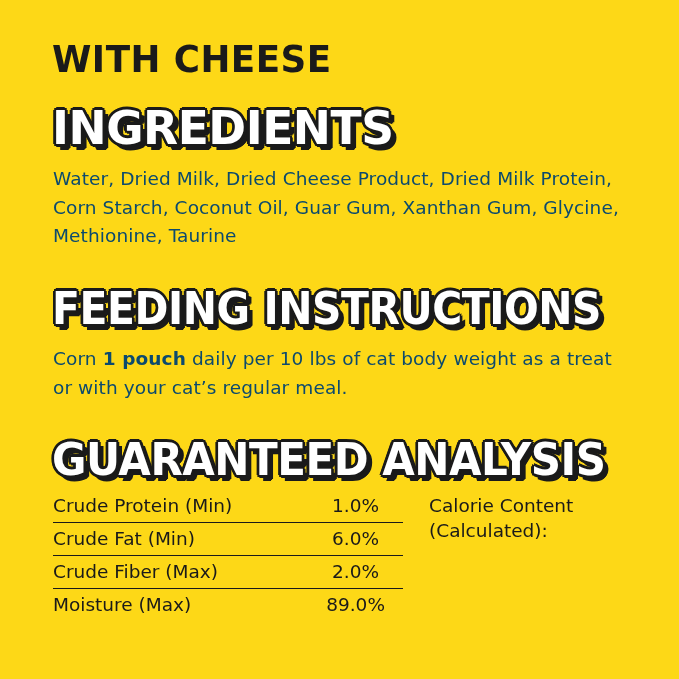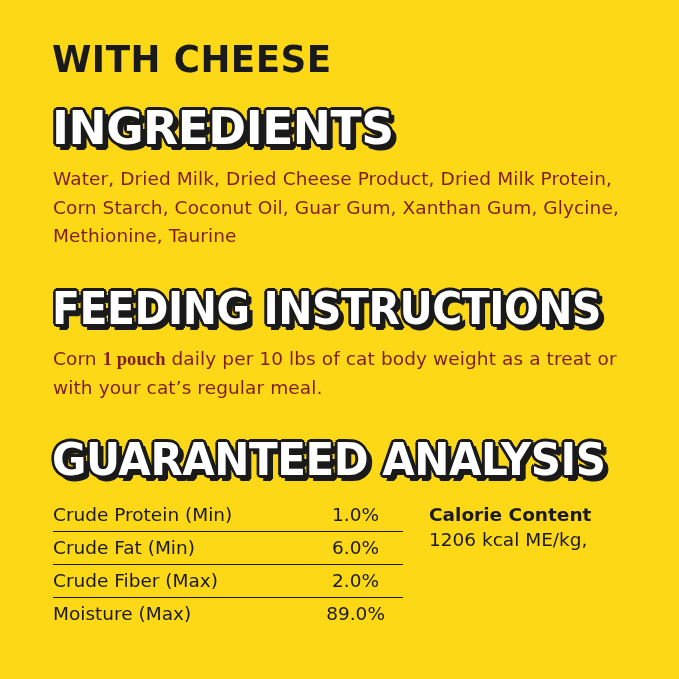--- a/index.html
+++ b/index.html
@@ -56,31 +56,31 @@
   }
 
   .head-ingredients { margin-top: 26px; }
   .head-feeding { margin-top: 36px; font-size: 44px; transform: scaleX(0.93); }
   .head-analysis { margin-top: 36px; font-size: 44px; transform: scaleX(0.955); }
 
   .body-text {
     font-family: "DejaVu Sans", sans-serif;
     font-size: 18.5px;
     line-height: 1.55;
-    color: #7f1d1d;
+    color: #0c4a6e;
     margin: 14px 0 0 5px;
     max-width: 590px;
     letter-spacing: 0.1px;
   }
-  .body-text b { font-weight: bold; font-family: Liberation Serif, serif; }
+  .body-text b { font-weight: bold; }
 
   
   .analysis {
     display: flex;
-    margin: 17px 0 0 5px;
+    margin: 8px 0 0 5px;
   }
   .analysis-table {
     width: 350px;
     border-collapse: collapse;
   }
   .analysis-table td {
     font-size: 18.5px;
     color: #1a1a1a;
     padding: 5px 0 6px 0;
     border-bottom: 1px solid #1a1a1a;
@@ -91,21 +91,21 @@
     text-align: center;
     padding-right: 4px;
   }
   .calorie {
     margin-left: 26px;
     font-size: 18.5px;
     color: #1a1a1a;
     line-height: 1.32;
     padding-top: 4px;
   }
-  .calorie .ctitle { font-weight: bold; display: block; }
+  .calorie .ctitle { font-weight: normal; display: block; }
   .calorie .cline { display: block; }
 </style>
 </head>
 <body>
 
 <div class="page">
 
   <div class="title-with-cheese">WITH CHEESE</div>
 
   <div class="section-head head-ingredients">INGREDIENTS</div>
@@ -135,17 +135,17 @@
         </tr>
         <tr>
           <td>Moisture (Max)</td>
           <td class="val">89.0%</td>
         </tr>
       </tbody>
     </table>
 
     <div class="calorie">
       <span class="ctitle">Calorie Content</span>
-      <span class="cline">1206 kcal ME/kg,</span>
+      <span class="ctitle">(Calculated):</span>
     </div>
   </div>
 
 </div>
 
 </body></html>

